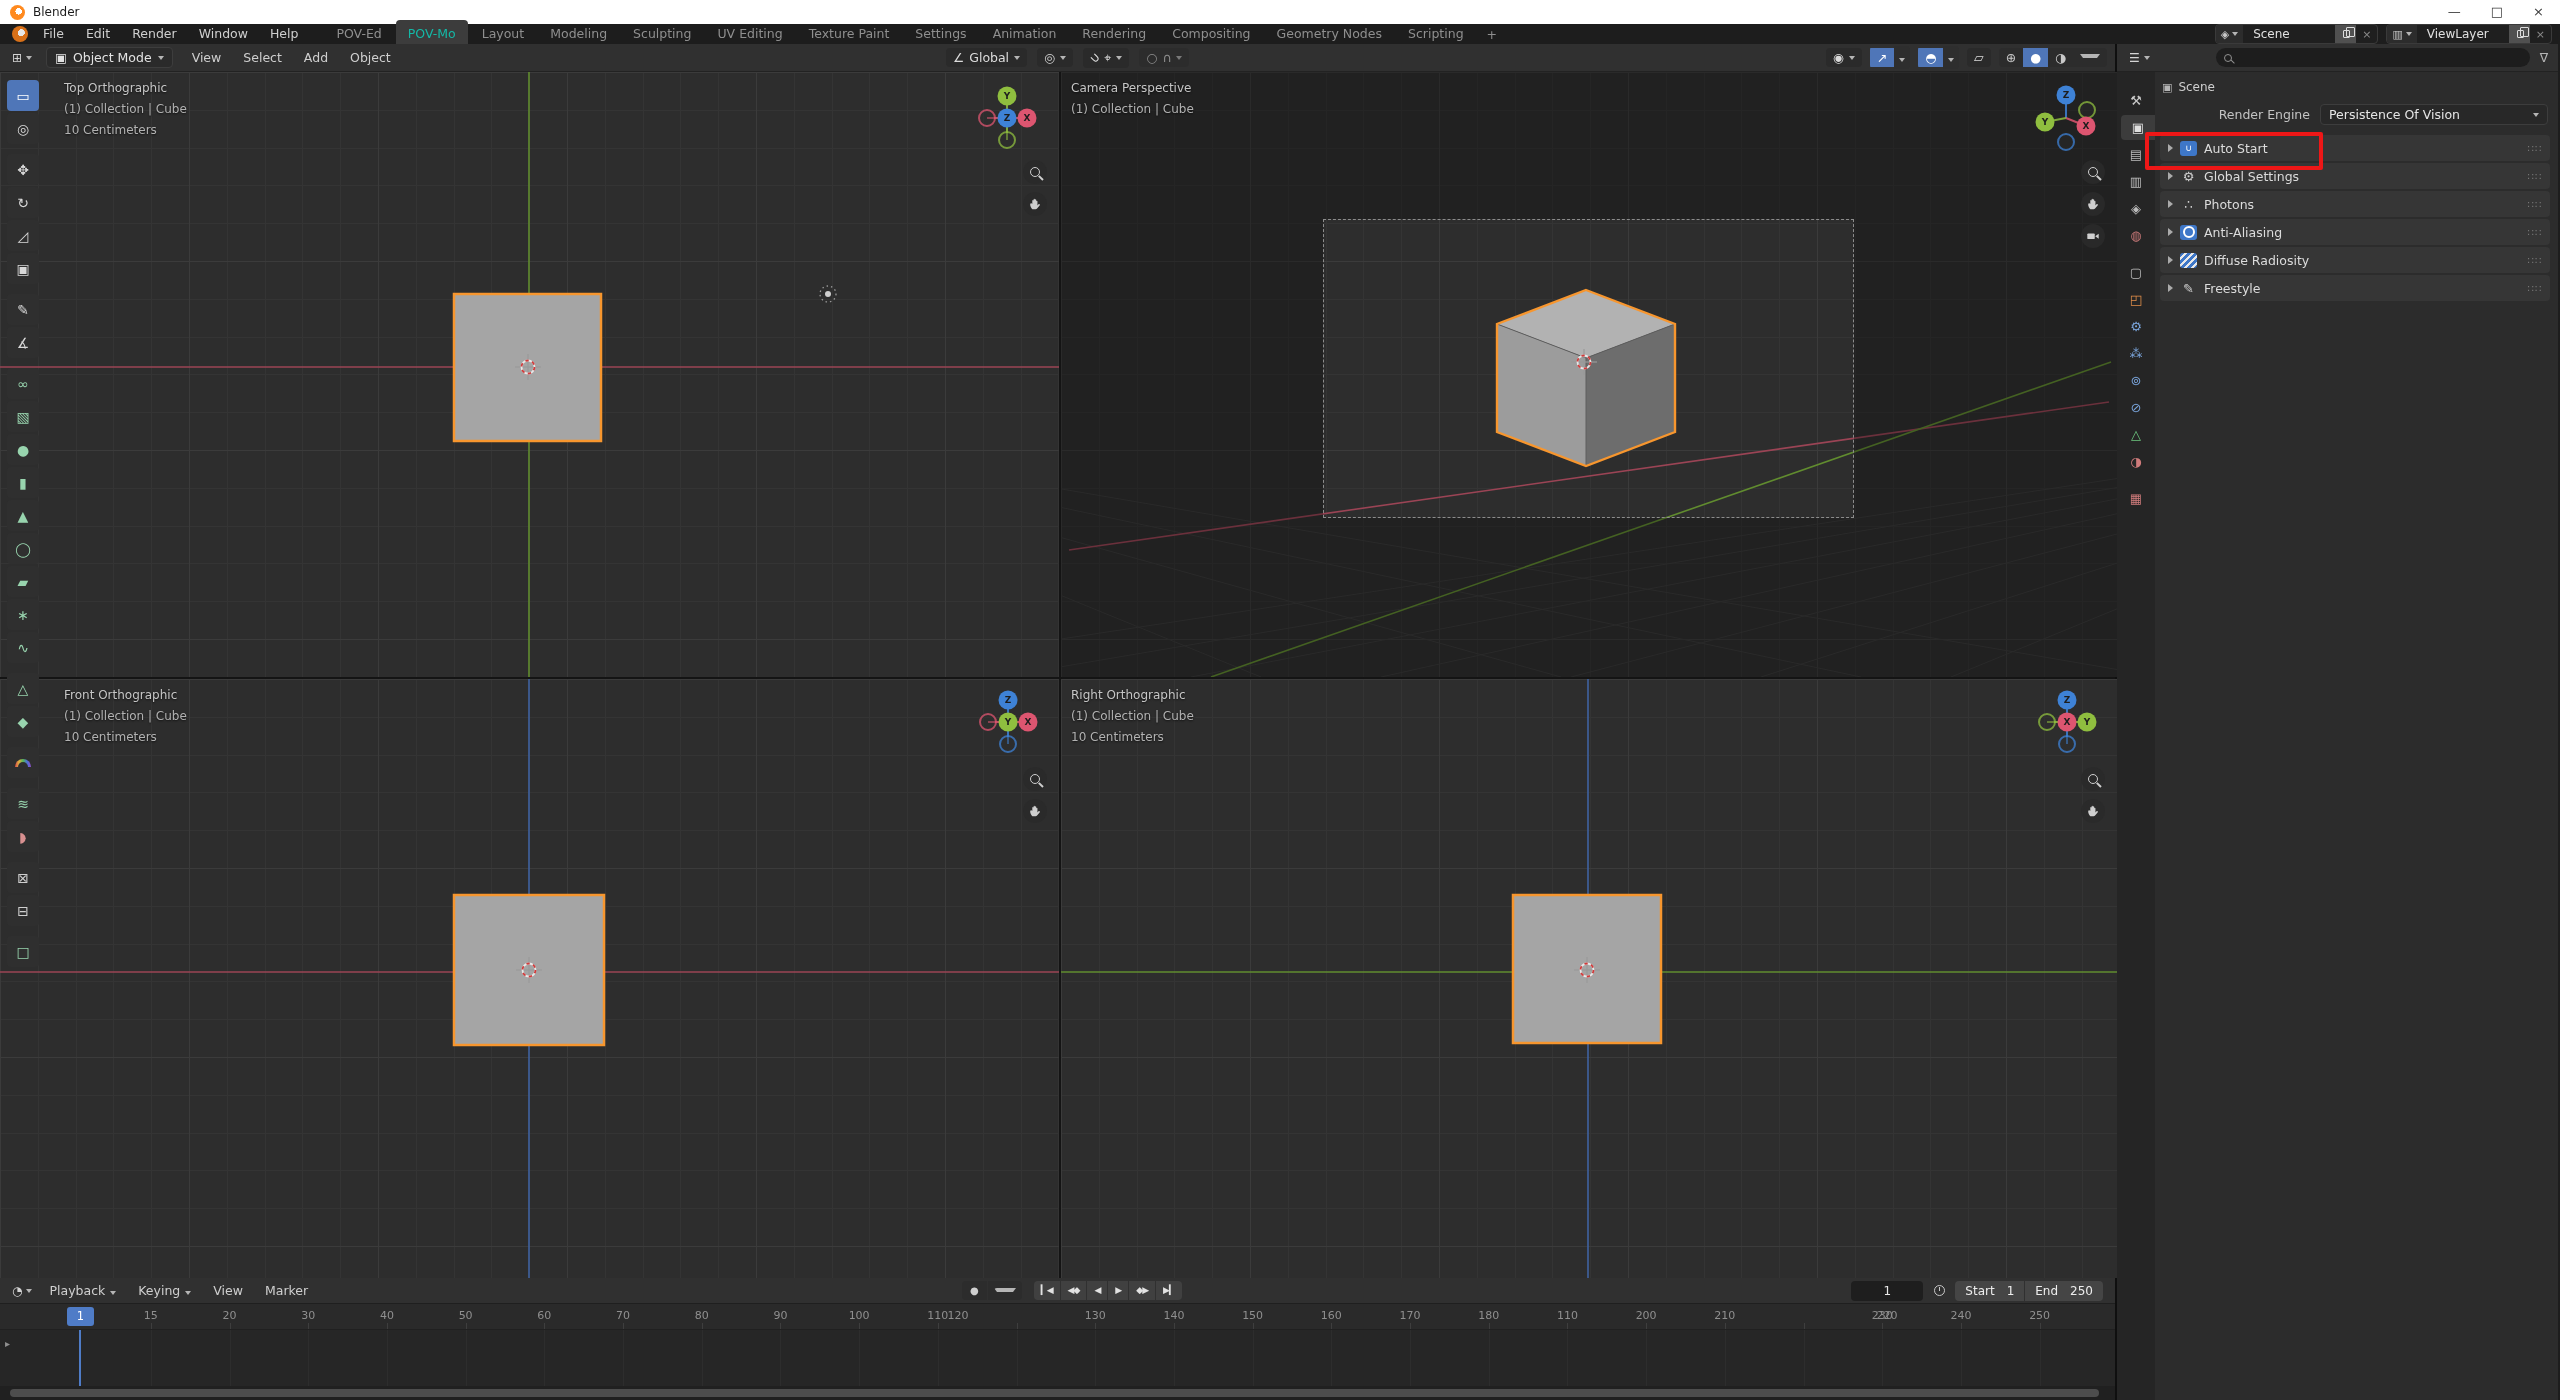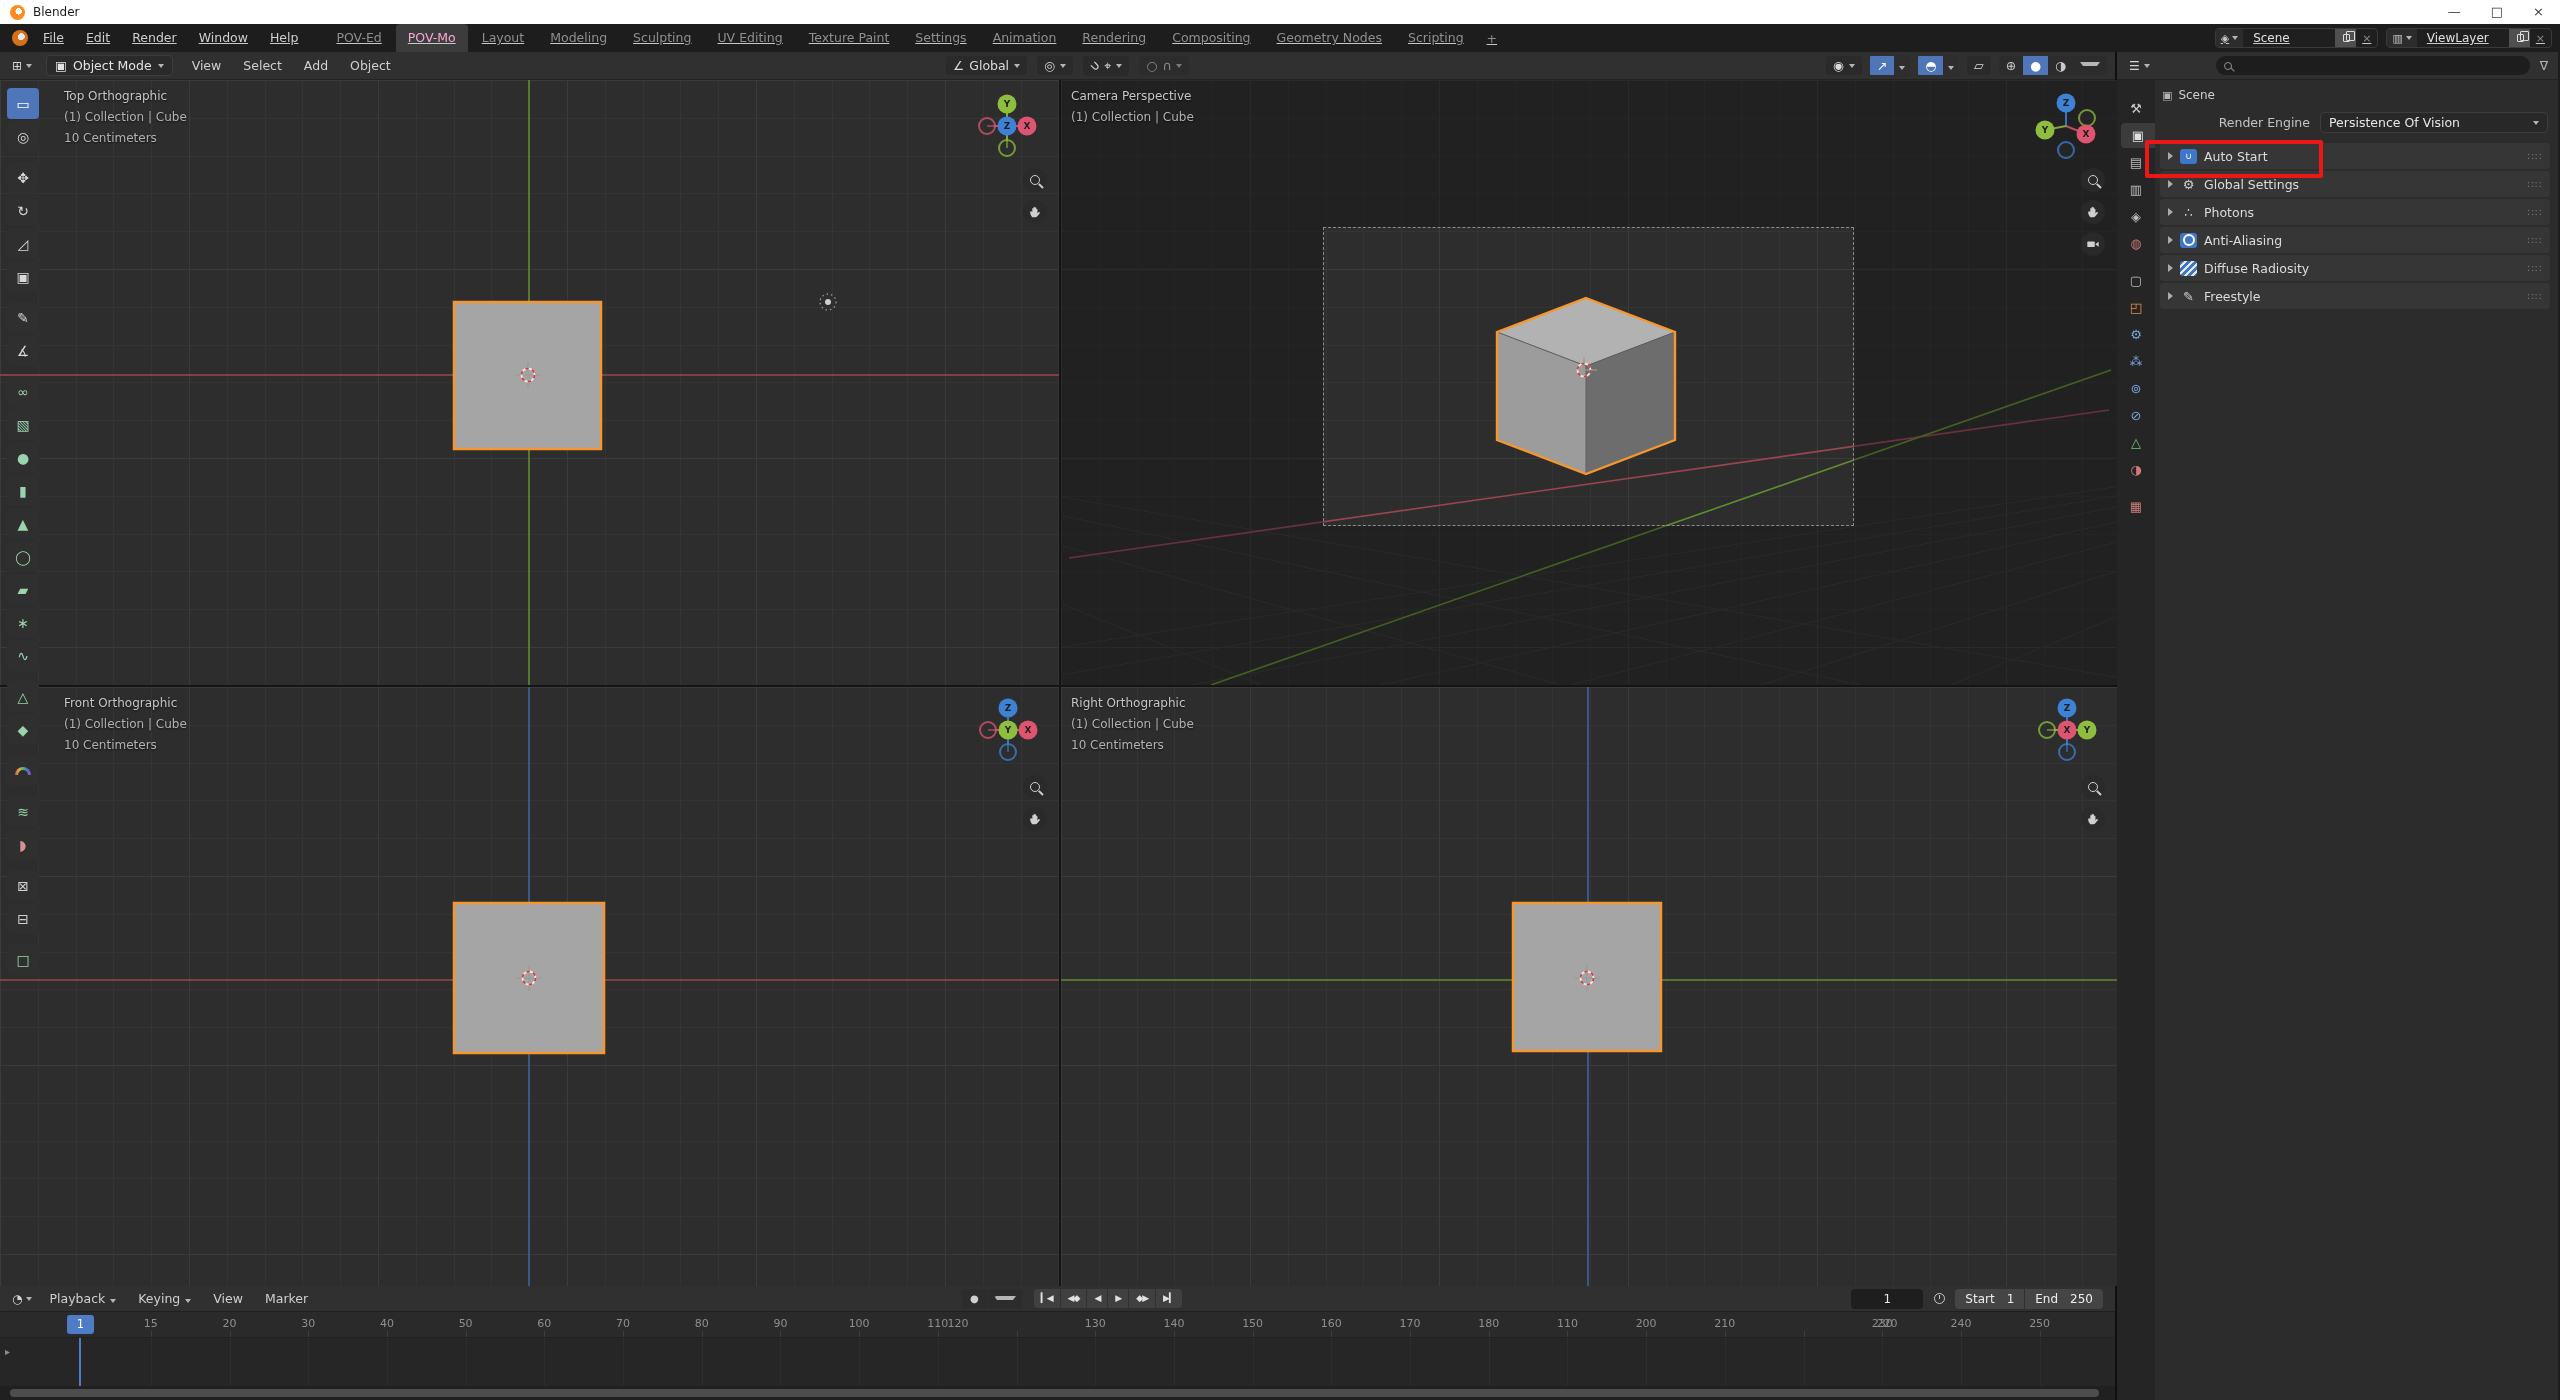--- a/index.html
+++ b/index.html
@@ -9,26 +9,26 @@
 
   
   .titlebar { height:24px; background:#ffffff; display:flex; align-items:center; padding:0 10px; flex:0 0 auto; }
   .blogo { width:15px; height:15px; border-radius:50%;
     background:radial-gradient(circle at 58% 42%, #ffffff 0 26%, #ff8a1f 27% 100%); margin-right:8px; }
   .titlebar .wtitle { color:#1b1b1b; font-size:12px; }
   .wctrls { margin-left:auto; display:flex; gap:30px; padding-right:6px; }
   .wctrls span { color:#3c3c3c; font-size:13px; line-height:24px; cursor:default; }
 
   
-  .topbar { height:28px; background:#1d1d1d; display:flex; align-items:center; padding:0 8px; flex:0 0 auto;text-decoration:underline; }
+  .topbar { height:20px; background:#1d1d1d; display:flex; align-items:center; padding:0 8px; flex:0 0 auto; }
   .topbar .blogo2 { width:16px; height:16px; border-radius:50%;
     background:radial-gradient(circle at 58% 42%, #e8e8e8 0 26%, #d87018 27% 100%); margin:0 4px; }
   .menu-item { color:#cfcfcf; padding:0 11px; line-height:28px; border-radius:4px; }
   .ws { color:#8f8f8f; padding:4px 12px; margin:0 1px; border-radius:4px 4px 0 0; line-height:20px; }
-  .ws.active { background:#3c3c3c; color:#f9a8d4; }
+  .ws.active { background:#3c3c3c; color:#14b8a6; }
   .ws-add { color:#8f8f8f; padding:0 10px; }
   #workspaces { display:flex; align-items:flex-end; margin-left:14px; height:28px; }
   .idsel { display:flex; align-items:center; background:#1f1f1f; border:1px solid #3a3a3a; border-radius:4px;
     height:20px; margin-left:8px; overflow:hidden; }
   .idsel .seg-ic { background:#2c2c2c; padding:0 5px; height:100%; display:flex; align-items:center; gap:3px; }
   .idsel .seg-ic .g { font-size:11px; color:#c8c8c8; }
   .idsel .name { padding:0 10px; color:#e0e0e0; min-width:92px; font-size:12px; }
   .idsel .newbtn { background:#505050; height:100%; display:flex; align-items:center; padding:0 6px; }
   .idsel .xbtn { color:#8a8a8a; padding:0 6px; font-size:11px; }
   .copy-ic { position:relative; width:7px; height:8px; border:1.2px solid #dcdcdc; border-radius:1px; margin-left:2px; }

